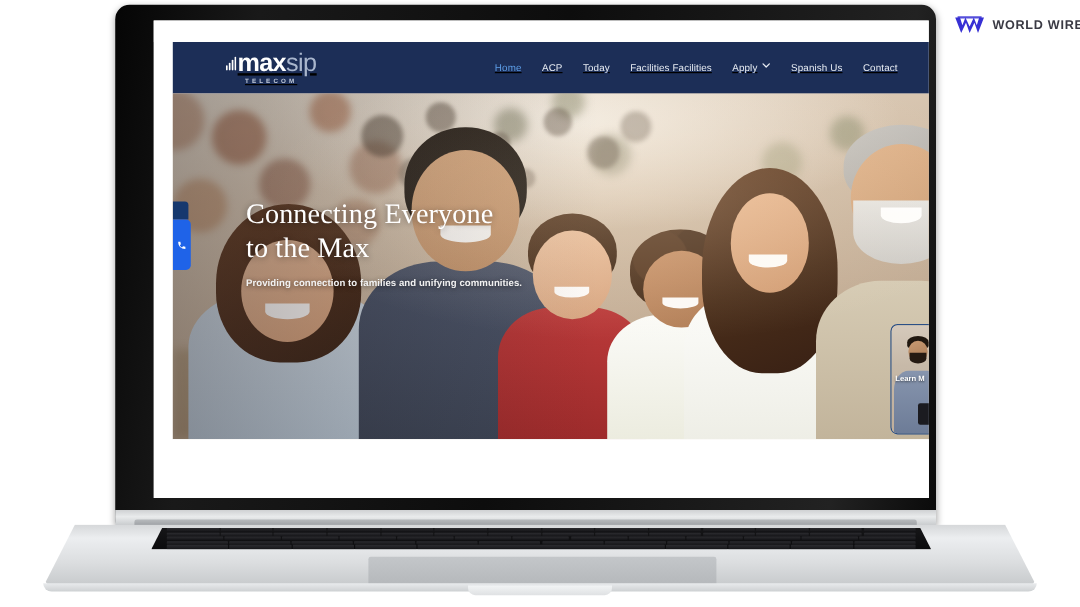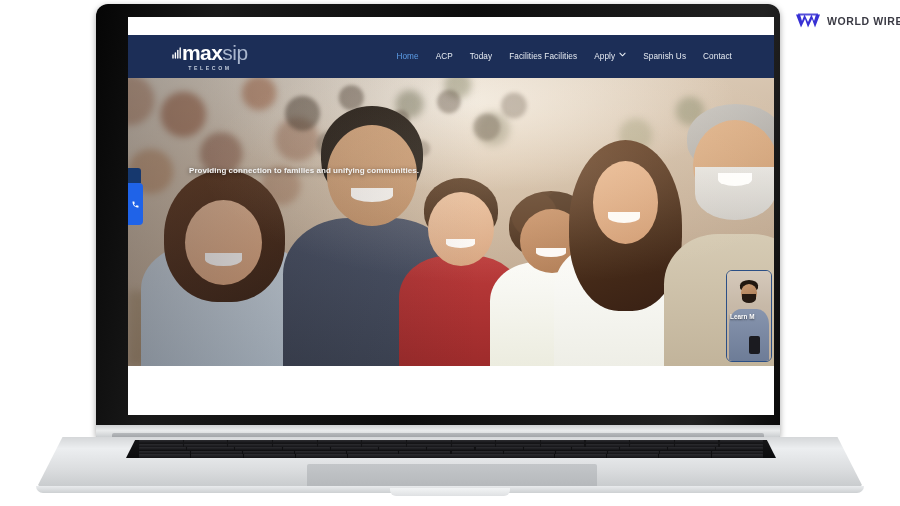--- a/index.html
+++ b/index.html
@@ -51,21 +51,21 @@
     background: #ffffff;
     overflow: hidden;
   }
   
   #chrome-strip {
     position: absolute; top: 0; left: 0; width: 646px; height: 18px;
     background: #ffffff;
   }
 
   
-  #site { position: absolute; top: 18px; left: 0; width: 646px; height: 380px; background:#fff; }
+  #site { position: absolute; top: 18px; left: 16px; width: 646px; height: 380px; background:#fff;text-decoration:underline; }
 
   
   #navbar {
     position: relative;
     height: 43px; width: 100%;
     background: #1c2e57;
     display: flex; align-items: center;
   }
   #logo { margin-left: 44px; display: flex; flex-direction: column; align-items: center; }
   #logo .logo-row { display: flex; align-items: center; }
@@ -231,20 +231,21 @@
 
   
   #hero-copy { position: absolute; left: 61px; top: 88px; width: 300px; }
   #hero-title {
     font-family: "Liberation Serif", serif;
     font-size: 23.5px; line-height: 1.18; color: #ffffff; font-weight: 400;
     letter-spacing: .1px;
     text-shadow: 0 1px 5px rgba(0,0,0,.45);
   }
   #hero-sub {
+    margin-top: 10px;
     font-size: 8px; color: #f2f2f2; letter-spacing: .05px; font-weight: 600;
     text-shadow: 0 1px 4px rgba(0,0,0,.55);
     white-space: nowrap;
   }
   #apply-btn {
     position: absolute; left: 61px; top: 227px;
     width: 115px; height: 23px;
     background: #ffffff; border-radius: 12px; border: none;
     display: flex; align-items: center; justify-content: center;
     font-family: "Liberation Serif", serif;
@@ -450,20 +451,24 @@
               <div class="hair"></div>
               <div class="head"></div>
               <div class="beard"></div>
               <div class="smile"></div>
           </div>
 
           <div class="hero-grade"></div>
         </div>
 
         <div id="hero-copy">
+          <h1 id="hero-title">
+            <span>Connecting Everyone</span><br>
+            <span>to the Max</span>
+          </h1>
           <p id="hero-sub">Providing connection to families and unifying communities.</p>
         </div>
 
 
         <div id="chat-tab"></div>
         <div id="chat-widget">
           <svg viewBox="0 0 12 12">
             <path d="M2 2 C2 7, 5 10, 10 10 L10 7.6 L7.4 7 L6.2 8.2 C5 7.6 4.4 7, 3.8 5.8 L5 4.6 L4.4 2 Z" fill="#ffffff"></path>
           </svg>
         </div>

